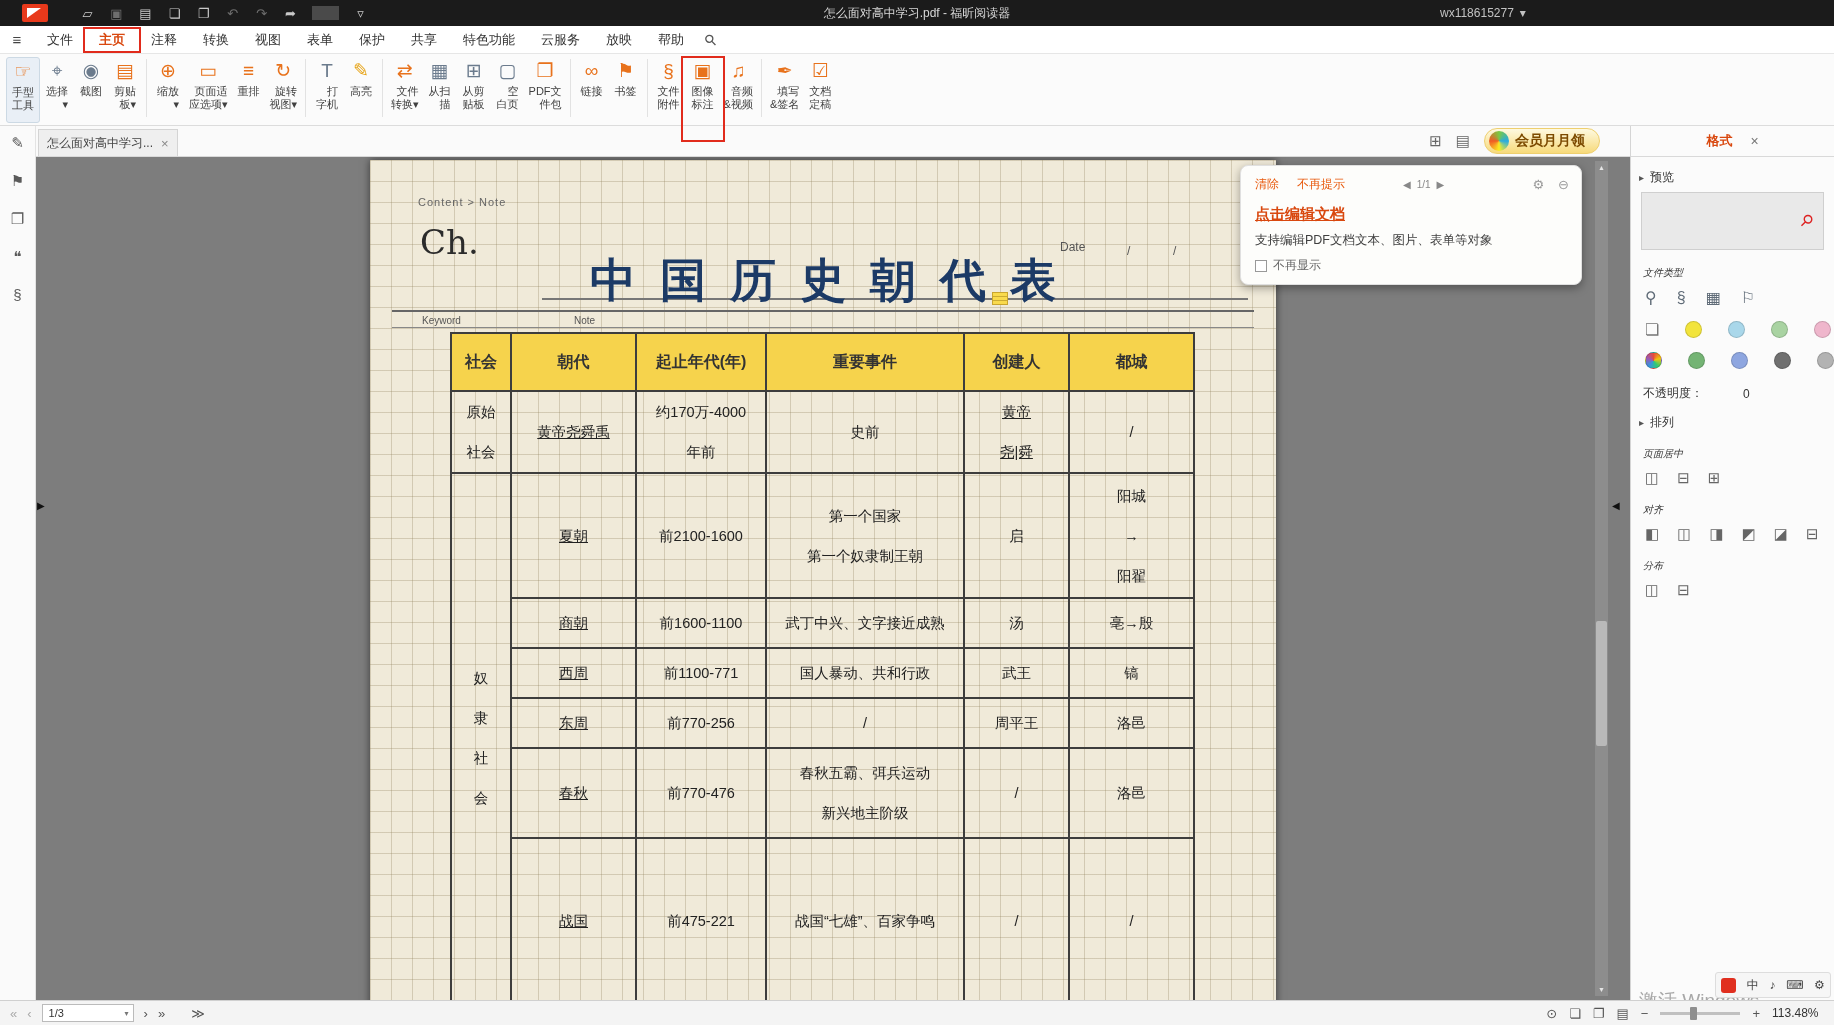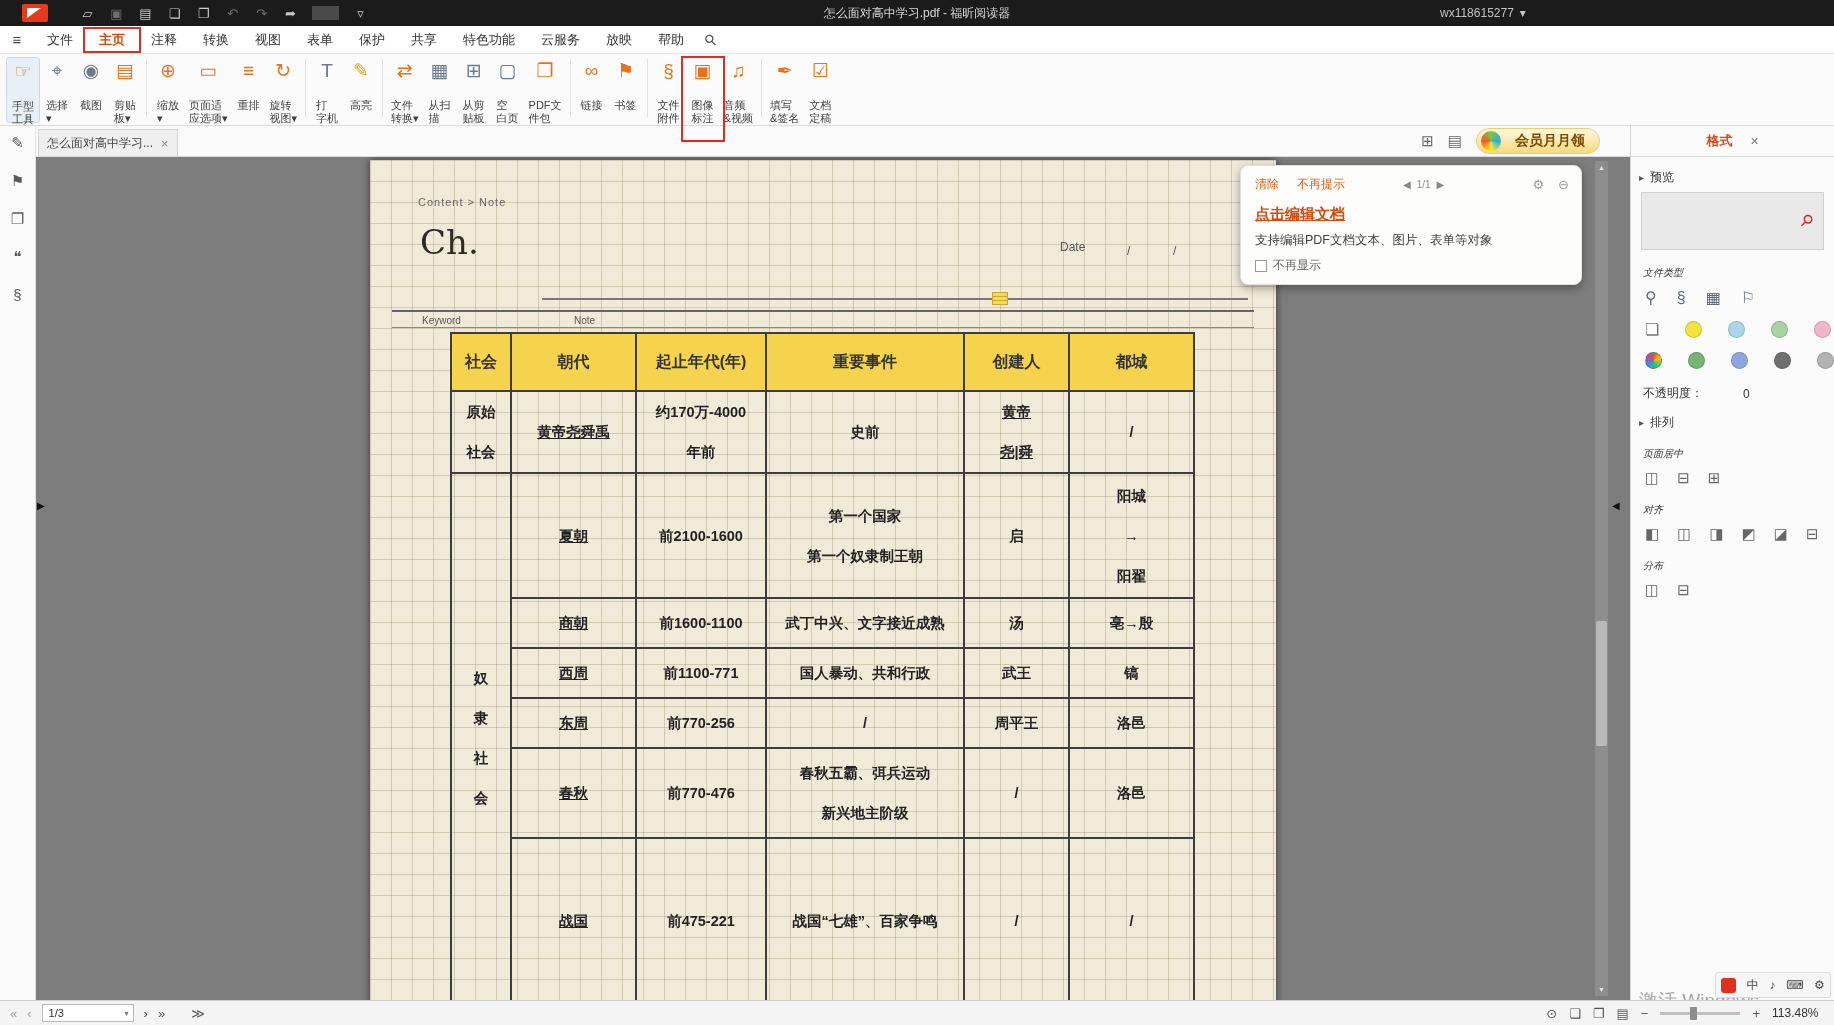--- a/index.html
+++ b/index.html
@@ -32,38 +32,38 @@
   #menu-search { margin-left:8px; font-size:15px; color:#555; display:inline-block; transform:rotate(-45deg); }
 
   
   #ribbon { position:absolute; left:0; top:54px; width:1834px; height:72px; background:#fbfbfb;
     border-bottom:1px solid #dcdcdc; display:flex; align-items:flex-start; padding:3px 0 0 6px; z-index:25; }
   .rbtn { min-width:34px; padding:2px 4px 0 4px; height:66px; display:flex; flex-direction:column;
     align-items:center; border-radius:3px; position:relative; }
   .rbtn.active { background:#e9eff6; border:1px solid #ccd9e4; }
   .ricon { font-size:19px; height:24px; line-height:24px; }
   .o { color:#e8721c; } .g { color:#6b7b8d; } .y { color:#e7a417; }
-  .rlabel { font-size:11px; line-height:13px; text-align:left; white-space:pre-line; color:#3f3f3f; margin-top:16px; }
+  .rlabel { font-size:11px; line-height:13px; text-align:right; white-space:pre-line; color:#3f3f3f; margin-top:2px; }
   .rdiv { width:1px; background:#e2e2e2; height:58px; margin:2px 4px 0 4px; }
   #redbox2 { left:-5px; right:-5px; top:-1px; height:86px; }
 
   
   #sidebar { position:absolute; left:0; top:126px; width:36px; bottom:25px; background:#fafafa;
     border-right:1px solid #e3e3e3; display:flex; flex-direction:column; align-items:center; padding-top:8px; gap:16px; z-index:20; }
   #sidebar span { font-size:15px; color:#5a5a5a; height:22px; }
 
   
   #tabrow { position:absolute; left:36px; top:126px; width:1594px; height:31px; background:#fafafa;
     border-bottom:1px solid #d9d9d9; display:flex; align-items:flex-end; z-index:20; }
   .doc-tab { display:flex; align-items:center; height:27px; margin-left:2px; background:#efefef;
     border:1px solid #d4d4d4; border-bottom:none; padding:0 8px; font-size:12px; color:#444; }
   .doc-tab .tclose { margin-left:8px; color:#888; font-size:13px; }
   #tabrow-right { margin-left:auto; display:flex; align-items:center; gap:14px; margin-bottom:2px; margin-right:30px; }
   #tabrow-right .ticon { font-size:15px; color:#666; }
-  #member { display:flex; align-items:center; gap:14px; height:26px; border-radius:13px; padding:0 14px 0 4px;
+  #member { display:flex; align-items:center; gap:6px; height:26px; border-radius:13px; padding:0 14px 0 4px;
     background:linear-gradient(180deg,#fef9e0,#f7da7b); border:1px solid #eecf6f; }
   #member-logo { width:20px; height:20px; border-radius:50%;
     background:conic-gradient(#7ac943,#29abe2,#fcee21,#f15a24,#7ac943); }
   #member-label { font-size:14px; font-weight:bold; color:#7c4a00; }
 
   
   #canvas { position:absolute; left:36px; top:157px; width:1594px; bottom:25px; background:#7d7d7d; overflow:hidden; z-index:10; }
 
   #page { position:absolute; left:334px; top:3px; width:906px; height:900px;
     background-color:#f0ead9;
@@ -82,21 +82,21 @@
   #note-icon { left:622px; top:132px; width:16px; height:13px; border:1px solid #c9a52f;
     background:repeating-linear-gradient(180deg,#f9da4c 0 3px,#cbab33 3px 4px); }
   #hline2 { left:22px; top:150px; width:862px; height:2px; background:#666; }
   #kw-label { left:52px; top:155px; font-size:10px; color:#555; }
   #nt-label { left:204px; top:155px; font-size:10px; color:#555; }
   #hline3 { left:22px; top:167px; width:862px; height:1px; background:#888; }
 
   #dyn-table { position:absolute; left:80px; top:172px; border-collapse:collapse; table-layout:fixed; }
   #dyn-table th, #dyn-table td { border:2px solid #3d3d3d; text-align:center; vertical-align:middle; padding:0; }
   #dyn-table th { height:58px; background:#f6d34c; font-size:16px; color:#333; }
-  #dyn-table td { font-size:14.5px; font-weight:700; color:#222; line-height:40px; white-space:pre-line; }
+  #dyn-table td { font-size:14.5px; font-weight:400; color:#222; line-height:40px; white-space:pre-line; }
   td.lnk { color:#1a3fd4; text-decoration:underline; font-weight:700; }
   td.red { color:#bf2b2b; font-weight:700; }
   td.slave { line-height:48px; }
   tr.vtop td { vertical-align:top; padding-top:12px; }
 
   
   #popup { position:absolute; left:1204px; top:8px; width:342px; height:120px; background:#fdfdfb;
     border:1px solid #e0e0e0; border-radius:8px; box-shadow:0 3px 10px rgba(0,0,0,.35); font-size:12px; }
   #popup-row1 { display:flex; align-items:center; margin:10px 12px 0 14px; }
   .plink { color:#e8590c; margin-right:18px; }
@@ -344,20 +344,21 @@
 
 <div id="canvas">
 
   <div id="page">
     <div class="p-abs" id="breadcrumb">Content &gt; Note</div>
     <div class="p-abs" id="chapter">Ch.</div>
     <div class="p-abs" id="date-label">Date</div>
     <div class="p-abs" id="slash1">/</div>
     <div class="p-abs" id="slash2">/</div>
     <div class="p-abs" id="hline1"></div>
+    <div class="p-abs" id="pdf-title">中国历史朝代表</div>
     <div class="p-abs" id="note-icon"></div>
     <div class="p-abs" id="hline2"></div>
     <div class="p-abs" id="kw-label">Keyword</div>
     <div class="p-abs" id="nt-label">Note</div>
     <div class="p-abs" id="hline3"></div>
 
     <table id="dyn-table">
       <colgroup>
         <col style="width:60px">
           <col style="width:125px">

